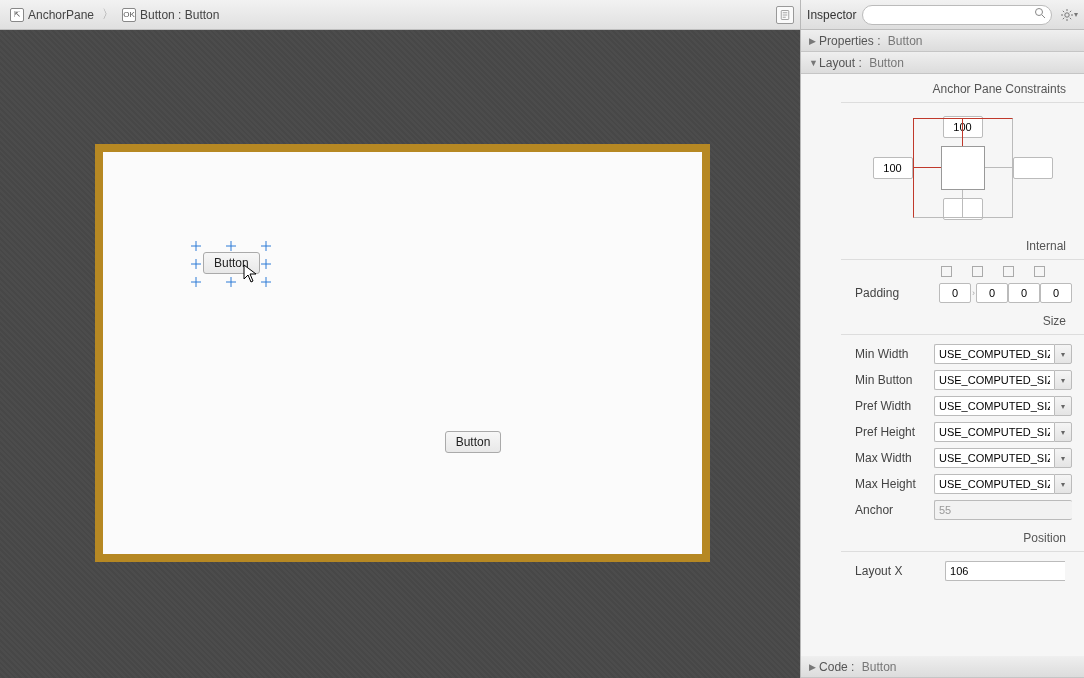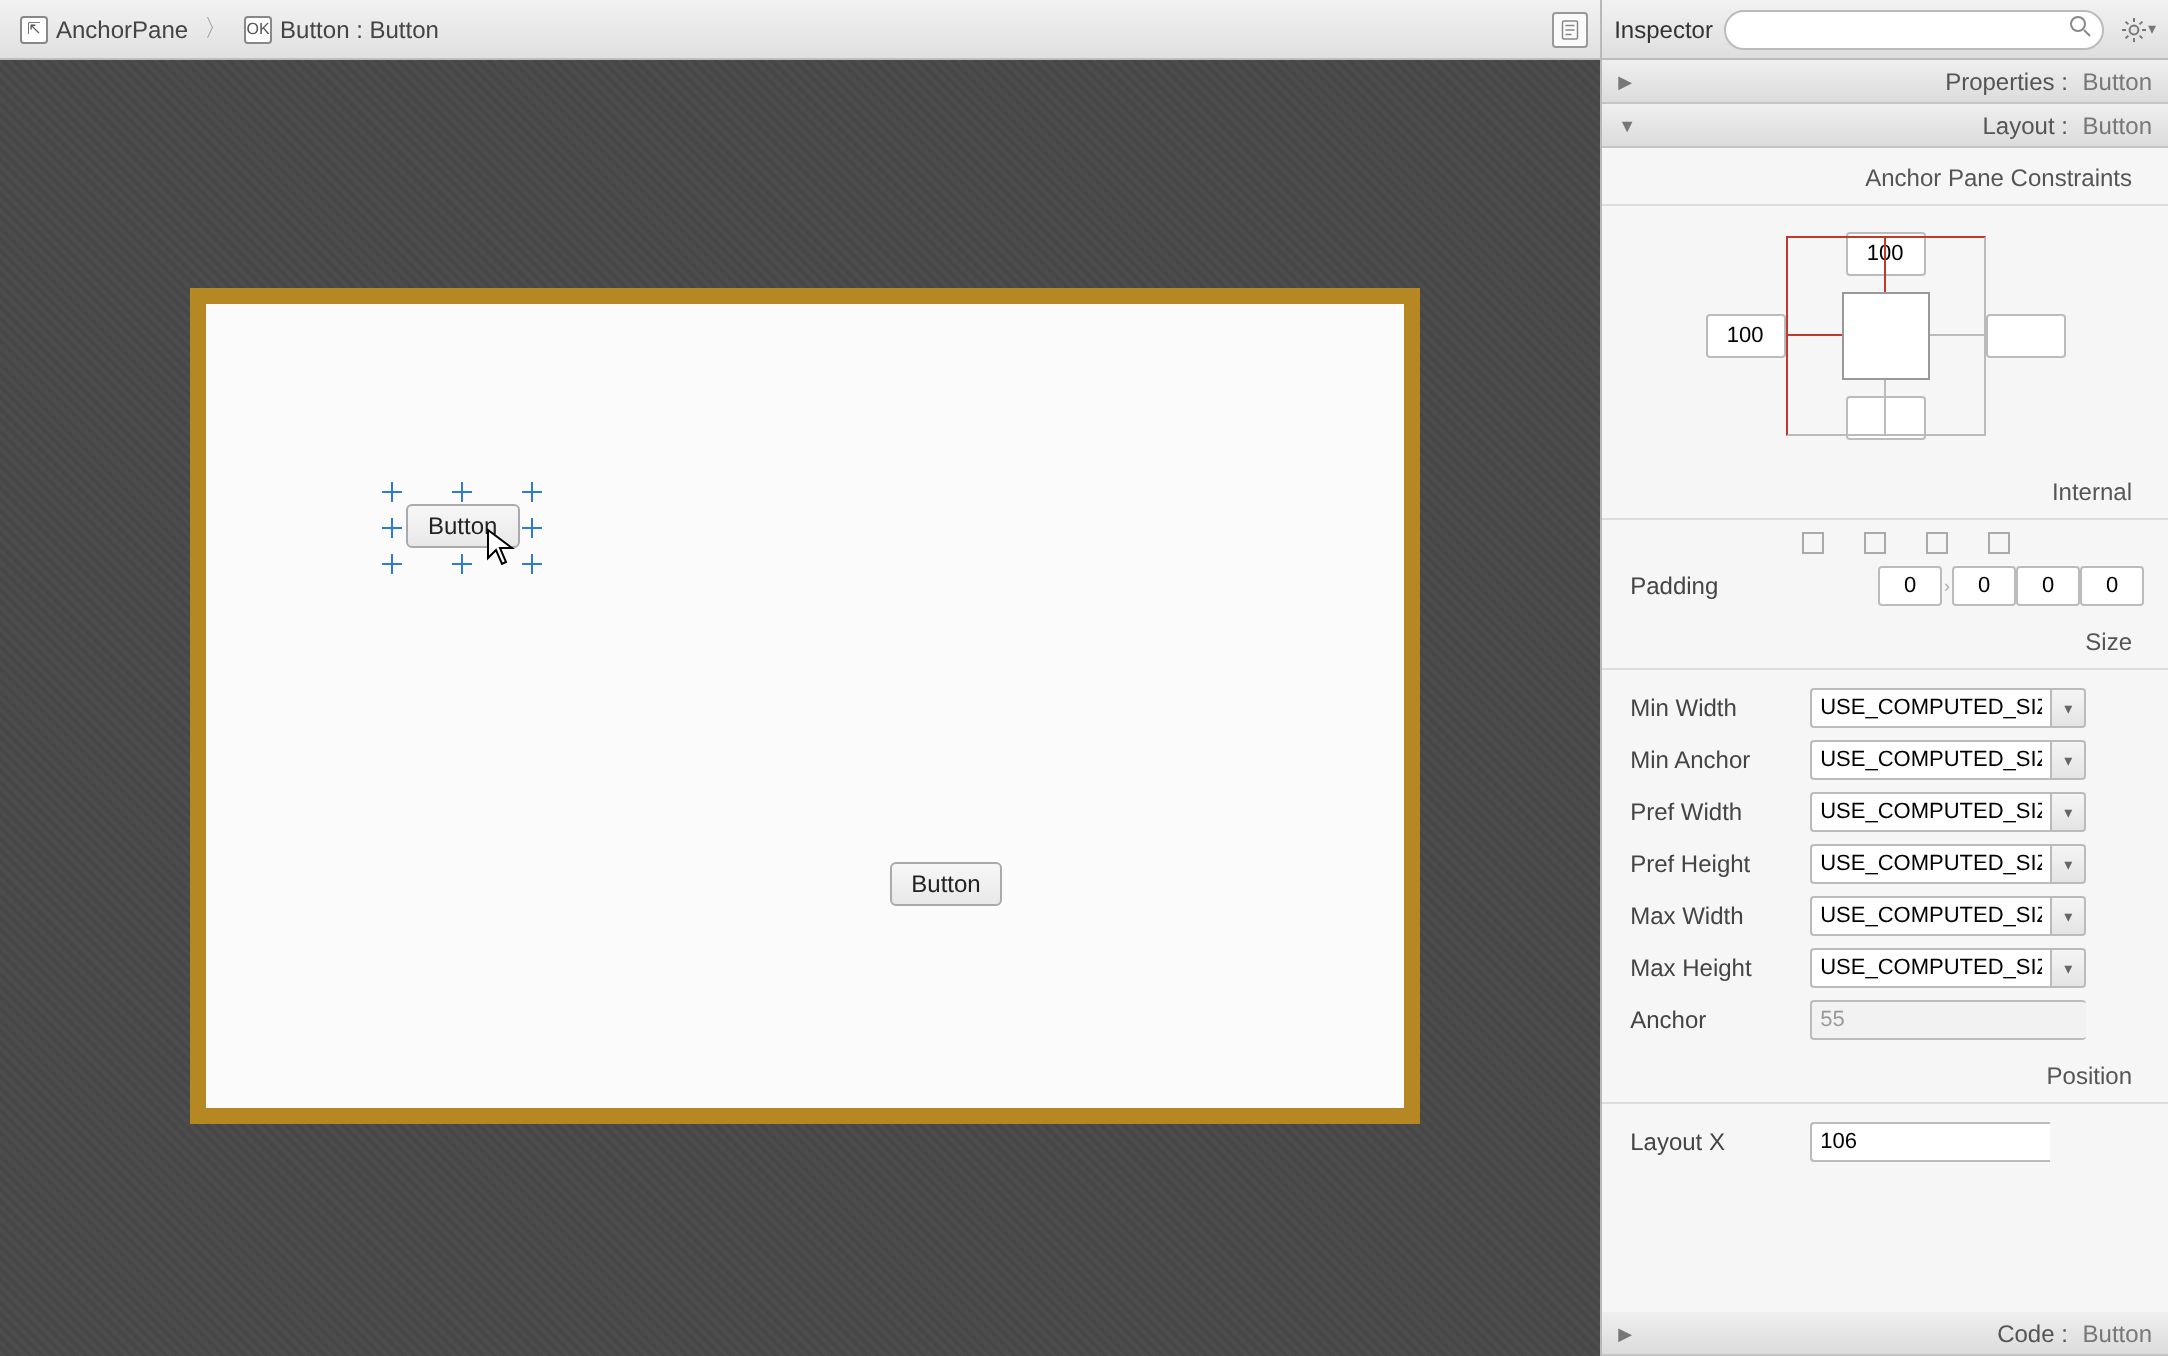--- a/index.html
+++ b/index.html
@@ -81,23 +81,23 @@
     position:absolute; right:6px; top:2px; color:#888; font-size:12px;
   }
   .gear { color:#666; margin-left:2px; display:inline-flex; align-items:center; gap:0;}
   .insp-section-head {
     height:22px; background: linear-gradient(#eee,#dcdcdc);
     border-bottom:1px solid #c5c5c5; border-top:1px solid #efefef;
     display:flex; align-items:center; padding:0 8px; color:#555; font-size:12px;
     justify-content:space-between; cursor:pointer;
   }
   .insp-section-head .tri { color:#777; font-size:9px; width:10px;}
-  .insp-section-head .lbl { flex:1; text-align:right; }
+  .insp-section-head .lbl { flex:1; text-align:left; }
   .insp-section-head .val { color:#777; margin-left:4px;}
-  .insp-body { flex:1; overflow-y:auto; }
+  .insp-body { flex:1; overflow-y:auto;padding-left:40px; }
   .group-title {
     text-align:right; color:#555; padding:8px 18px 4px 0;
   }
   .sep { height:1px; background:#ddd; margin:2px 0 6px 0;}
   .row { display:flex; align-items:center; padding:2px 12px 2px 14px; gap:8px; height:26px;}
   .row .label { width:82px; color:#444; font-size:12px;}
   .num-in {
     width:30px; height:20px; border:1px solid #bbb; border-radius:2px;
     text-align:center; font-size:11px; background:#fff;
   }
@@ -313,21 +313,21 @@
     <div class="sep"></div>
 
     <div class="row">
         <span class="label">Min Width</span>
       <div class="combo">
           <input value="USE_COMPUTED_SIZE" style="">
           <span class="drop">▾</span>
         </div>
       </div>
     <div class="row">
-        <span class="label">Min Anchor</span>
+        <span class="label">Min Button</span>
       <div class="combo">
           <input value="USE_COMPUTED_SIZE" style="">
           <span class="drop">▾</span>
         </div>
       </div>
     <div class="row">
         <span class="label">Pref Width</span>
       <div class="combo">
           <input value="USE_COMPUTED_SIZE" style="">
           <span class="drop">▾</span>

